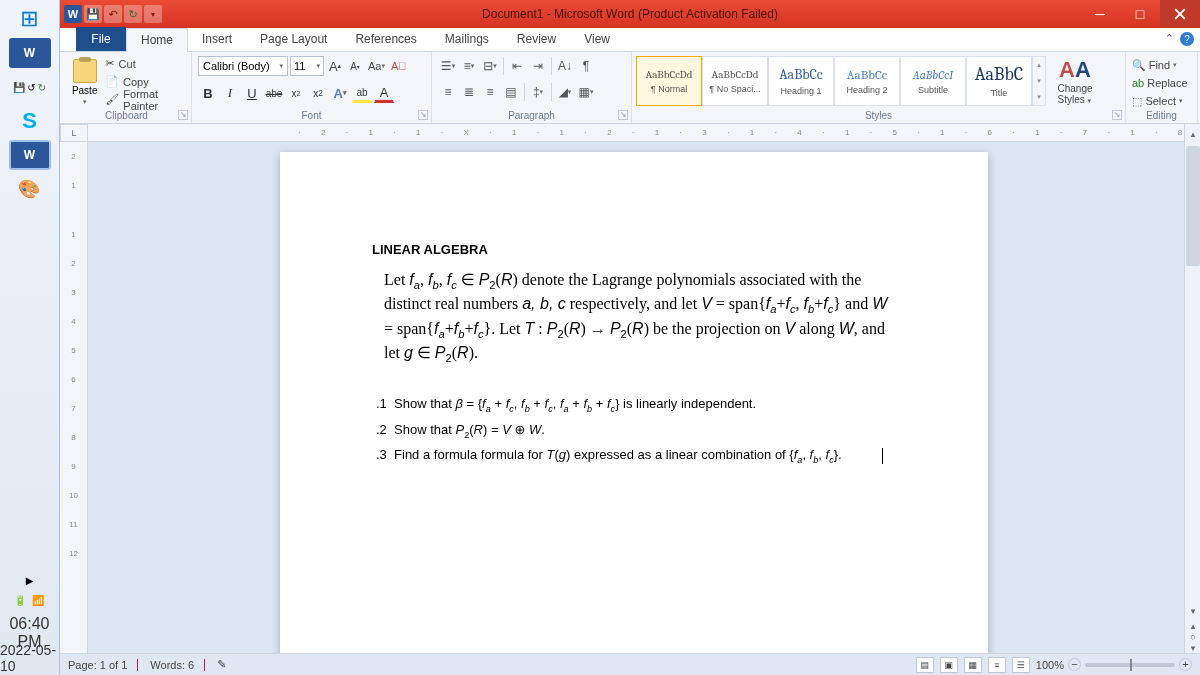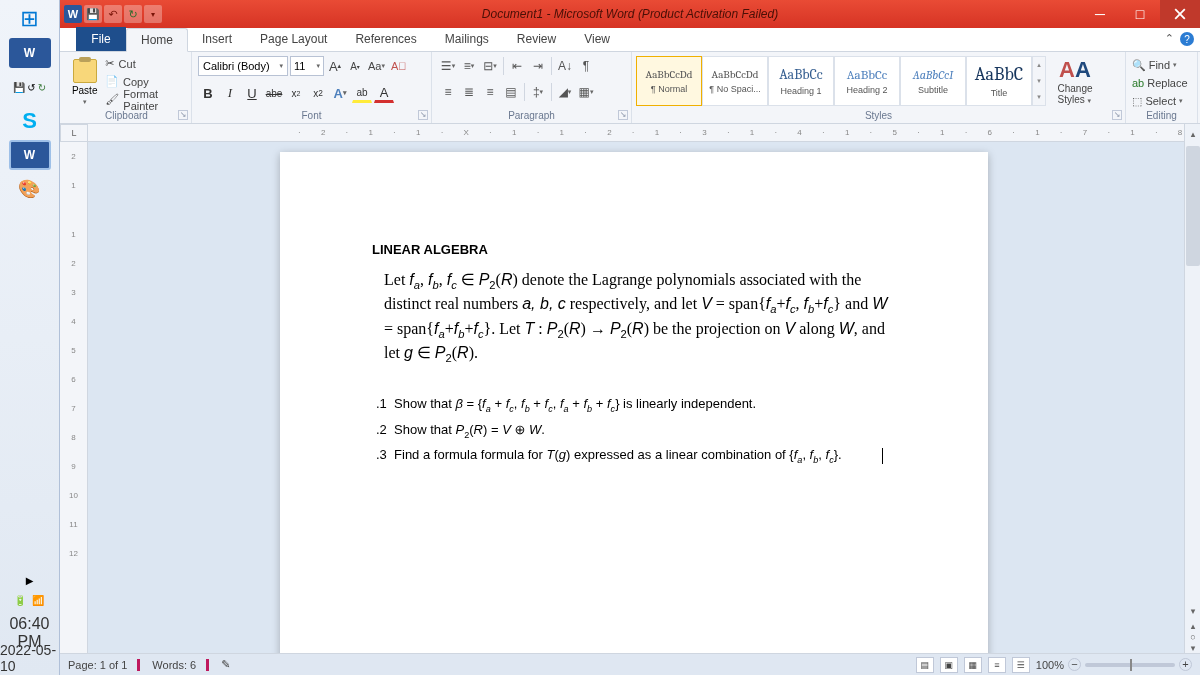--- a/index.html
+++ b/index.html
@@ -15,21 +15,21 @@
 .taskbar .clock { position:absolute; top:615px; font-size:16px; text-align:center; width:100%; color:#333;}
 .taskbar .date { position:absolute; top:642px; font-size:14px; width:100%; color:#333;}
 
 
 .win { position:absolute; left:60px; top:0; width:1140px; height:675px; background:#fff; display:flex; flex-direction:column; }
 
 
 .titlebar { height:28px; background:linear-gradient(#e94b35,#d63324); display:flex; align-items:center; color:#7a1408; font-size:12px; position:relative; }
 .titlebar .qat { display:flex; gap:2px; padding:0 4px; align-items:center; }
 .titlebar .qat span { width:18px; height:18px; display:flex; align-items:center; justify-content:center; background:rgba(255,255,255,0.3); border-radius:2px; font-size:11px; }
-.titlebar .doctitle { position:absolute; left:50%; transform:translateX(-50%); color:#4a0f06;font-style:italic; }
+.titlebar .doctitle { position:absolute; left:50%; transform:translateX(-50%); color:#4a0f06; }
 .titlebar .winbtns { position:absolute; right:0; display:flex; }
 .titlebar .winbtns span { width:40px; height:28px; display:flex; align-items:center; justify-content:center; color:#fff; font-size:14px; }
 .titlebar .winbtns .close { background:#c0392b; }
 .titlebar .winbtns .close svg{width:12px;height:12px;}
 
 
 .tabs { height:24px; background:#fff; display:flex; align-items:flex-end; border-bottom:1px solid #cfd6e0; position:relative; }
 .filetab { width:50px; height:24px; background:#1e4e8c; color:#fff; font-size:12px; display:flex; align-items:center; justify-content:center; margin-left:16px; }
 .tab { padding:0 14px; height:24px; font-size:12px; color:#444; display:flex; align-items:center; cursor:default; }
 .tab.active { background:#f3f5f9; border:1px solid #cfd6e0; border-bottom:1px solid #f3f5f9; border-radius:3px 3px 0 0; margin-bottom:-1px;}
@@ -101,21 +101,21 @@
 .page .cursor{display:inline-block;width:1px;height:16px;background:#000;vertical-align:middle;margin-left:40px;}
 .rscroll{position:absolute;right:0;top:0;width:16px;bottom:0;background:#eef2f8;border-left:1px solid #cfd6e0;}
 .rscroll .thumb{position:absolute;top:22px;width:14px;left:1px;height:120px;background:#cfd6e0;border-radius:2px;}
 .rscroll .arU,.rscroll .arD{position:absolute;width:16px;height:16px;display:flex;align-items:center;justify-content:center;font-size:9px;color:#666;}
 .rscroll .arU{top:2px;} .rscroll .arD{bottom:34px;}
 .rscroll .nav{position:absolute;bottom:0;width:16px;height:32px;display:flex;flex-direction:column;font-size:9px;color:#666;align-items:center;justify-content:space-around;}
 
 
 .status{height:22px;background:#dfe7f2;border-top:1px solid #cfd6e0;display:flex;align-items:center;font-size:11px;color:#444;padding:0 8px;justify-content:space-between;}
 .status .l{display:flex;gap:12px;align-items:center;}
-.status .l span{border-right:3px solid #be185d;padding-right:10px;}
+.status .l span{border-right:1px solid #be185d;padding-right:10px;}
 .status .r{display:flex;gap:6px;align-items:center;}
 .status .vbtn{width:18px;height:16px;border:1px solid #c0c8d8;background:#fff;font-size:9px;display:flex;align-items:center;justify-content:center;}
 .status .zoom{display:flex;align-items:center;gap:4px;}
 .status .zslider{width:90px;height:4px;background:#c0c8d8;position:relative;border-radius:2px;}
 .status .zslider:before{content:"";position:absolute;left:45px;top:-4px;width:2px;height:12px;background:#888;}
 .tri{font-size:7px;color:#666;}
 sub{font-size:0.7em;}
 </style>
 </head>
 <body>

